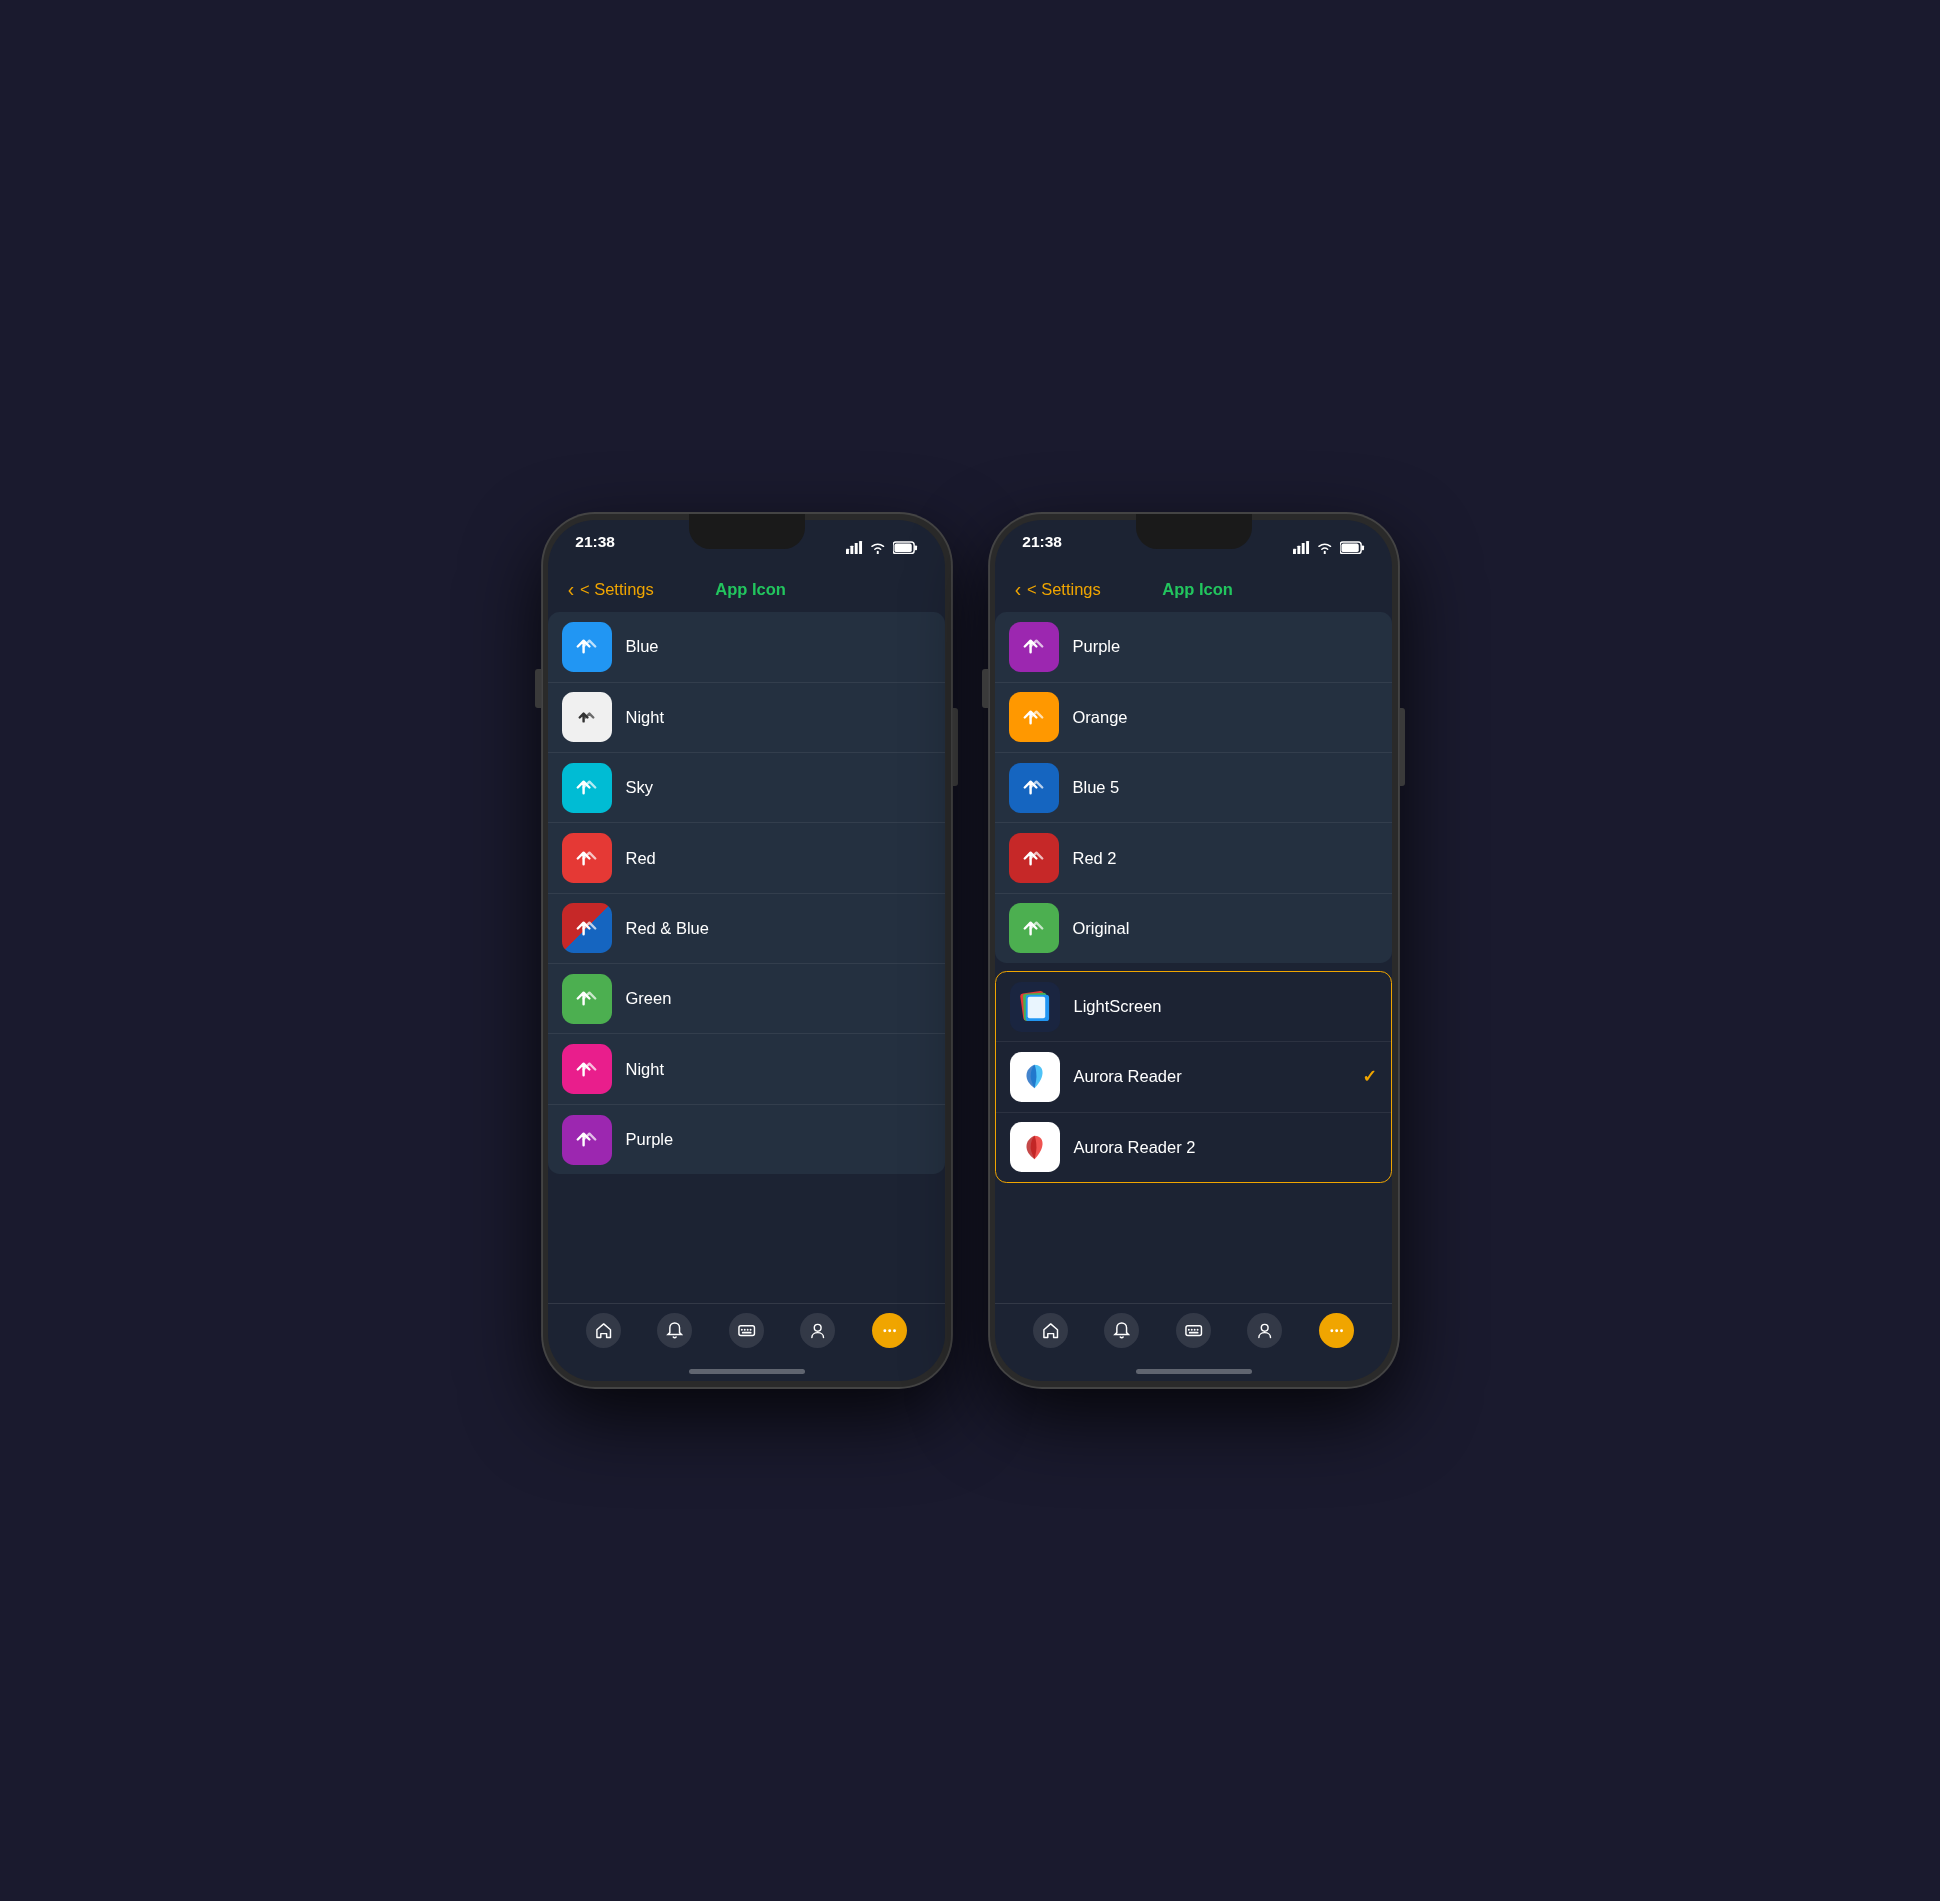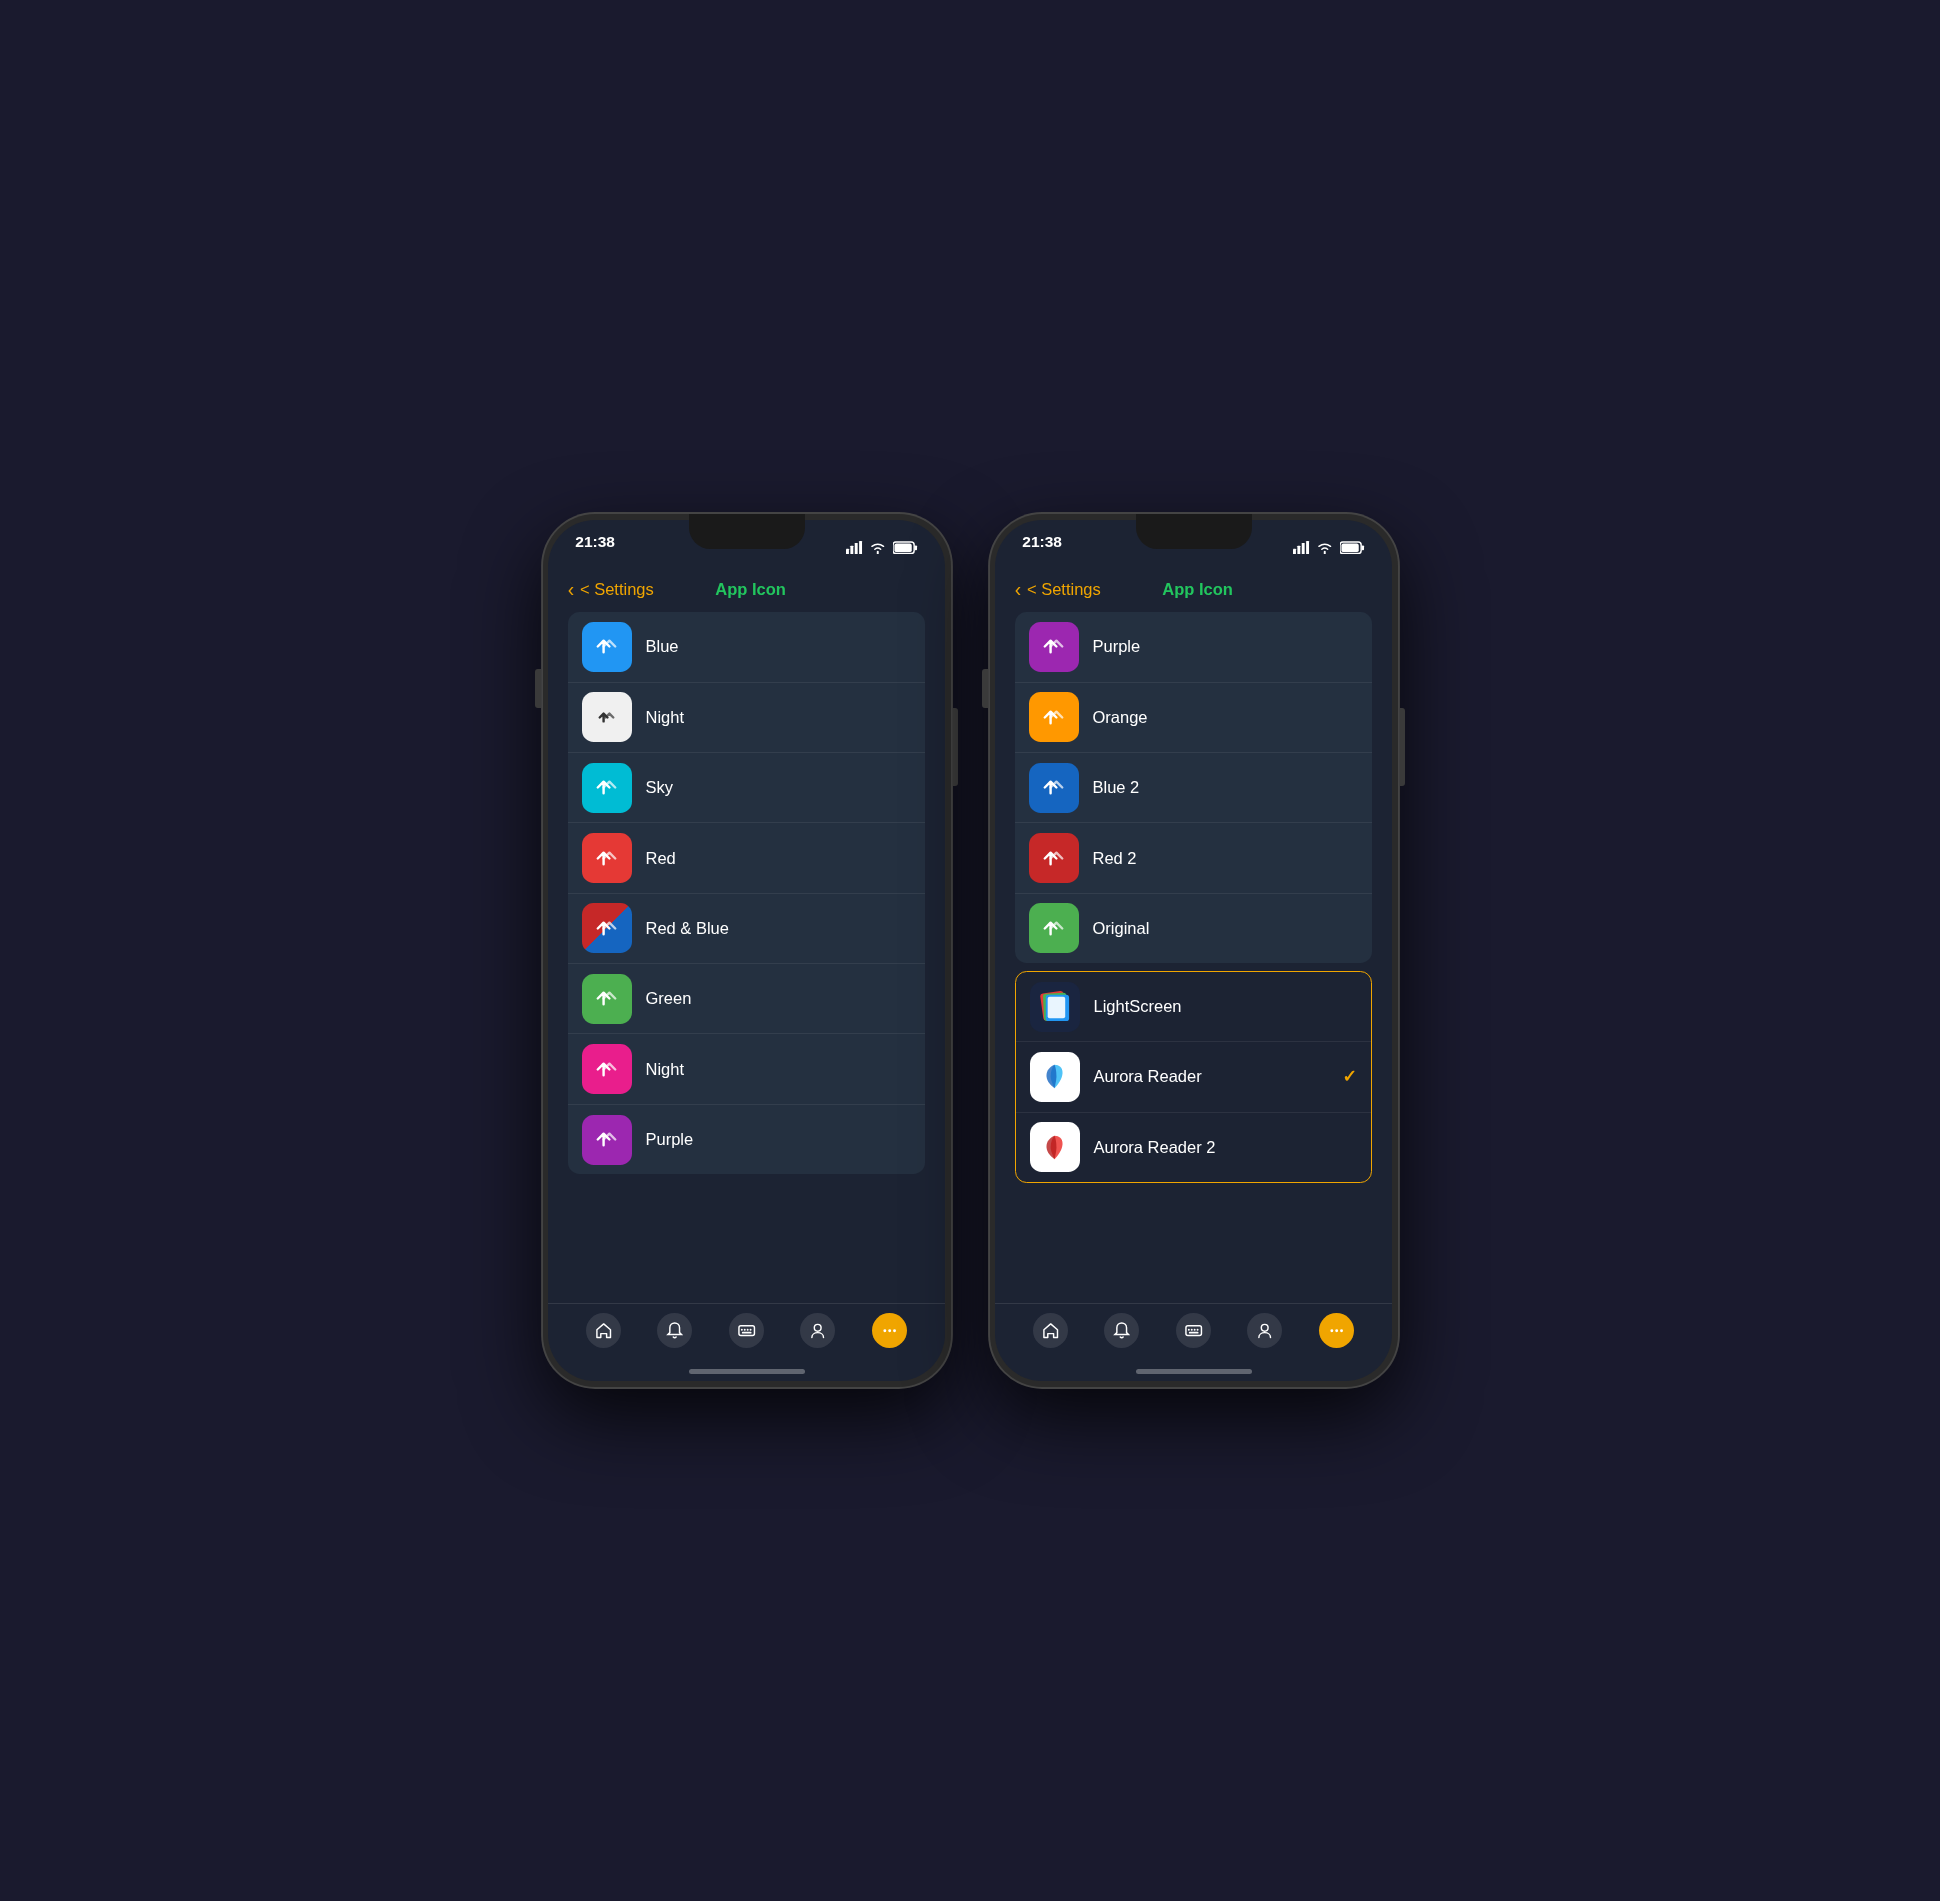--- a/index.html
+++ b/index.html
@@ -114,21 +114,21 @@
     }
 
     .nav-right {
       width: 78px;
     }
 
     
     .list-container {
       flex: 1;
       overflow-y: auto;
-      padding: 0 20px;
+      padding: 0 0;
       scrollbar-width: none;
     }
 
     .list-container::-webkit-scrollbar { display: none; }
 
     .list-group {
       background: #243040;
       border-radius: 11.6px;
       overflow: hidden;
       margin-bottom: 7.8px;
@@ -512,21 +512,21 @@
 
         <div class="list-item">
           <div class="app-icon icon-blue2">
             <svg class="app-symbol" viewBox="0 0 34 34">
               <g fill="none">
                 <path d="M8 17 L14 11 M14 11 L20 17 M14 11 L14 23" stroke="white" stroke-width="2.5" stroke-linecap="round" stroke-linejoin="round"></path>
                 <path d="M26 17 L20 11 M20 11 L14 17" stroke="white" stroke-width="2.5" stroke-linecap="round" stroke-linejoin="round" opacity="0.7"></path>
               </g>
             </svg>
           </div>
-          <span class="item-label">Blue 2</span>
+          <span class="item-label">Blue 5</span>
         </div>
 
         <div class="list-item">
           <div class="app-icon icon-red2">
             <svg class="app-symbol" viewBox="0 0 34 34">
               <g fill="none">
                 <path d="M8 17 L14 11 M14 11 L20 17 M14 11 L14 23" stroke="white" stroke-width="2.5" stroke-linecap="round" stroke-linejoin="round"></path>
                 <path d="M26 17 L20 11 M20 11 L14 17" stroke="white" stroke-width="2.5" stroke-linecap="round" stroke-linejoin="round" opacity="0.7"></path>
               </g>
             </svg>

